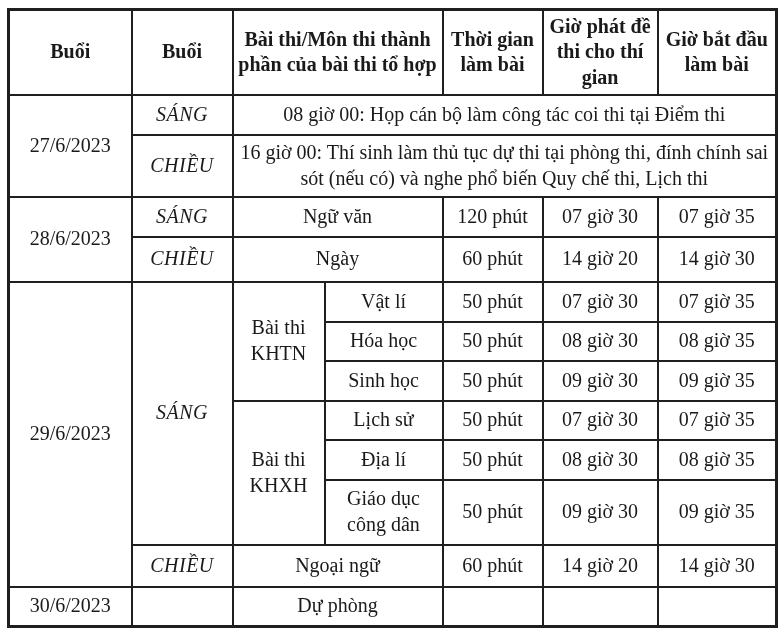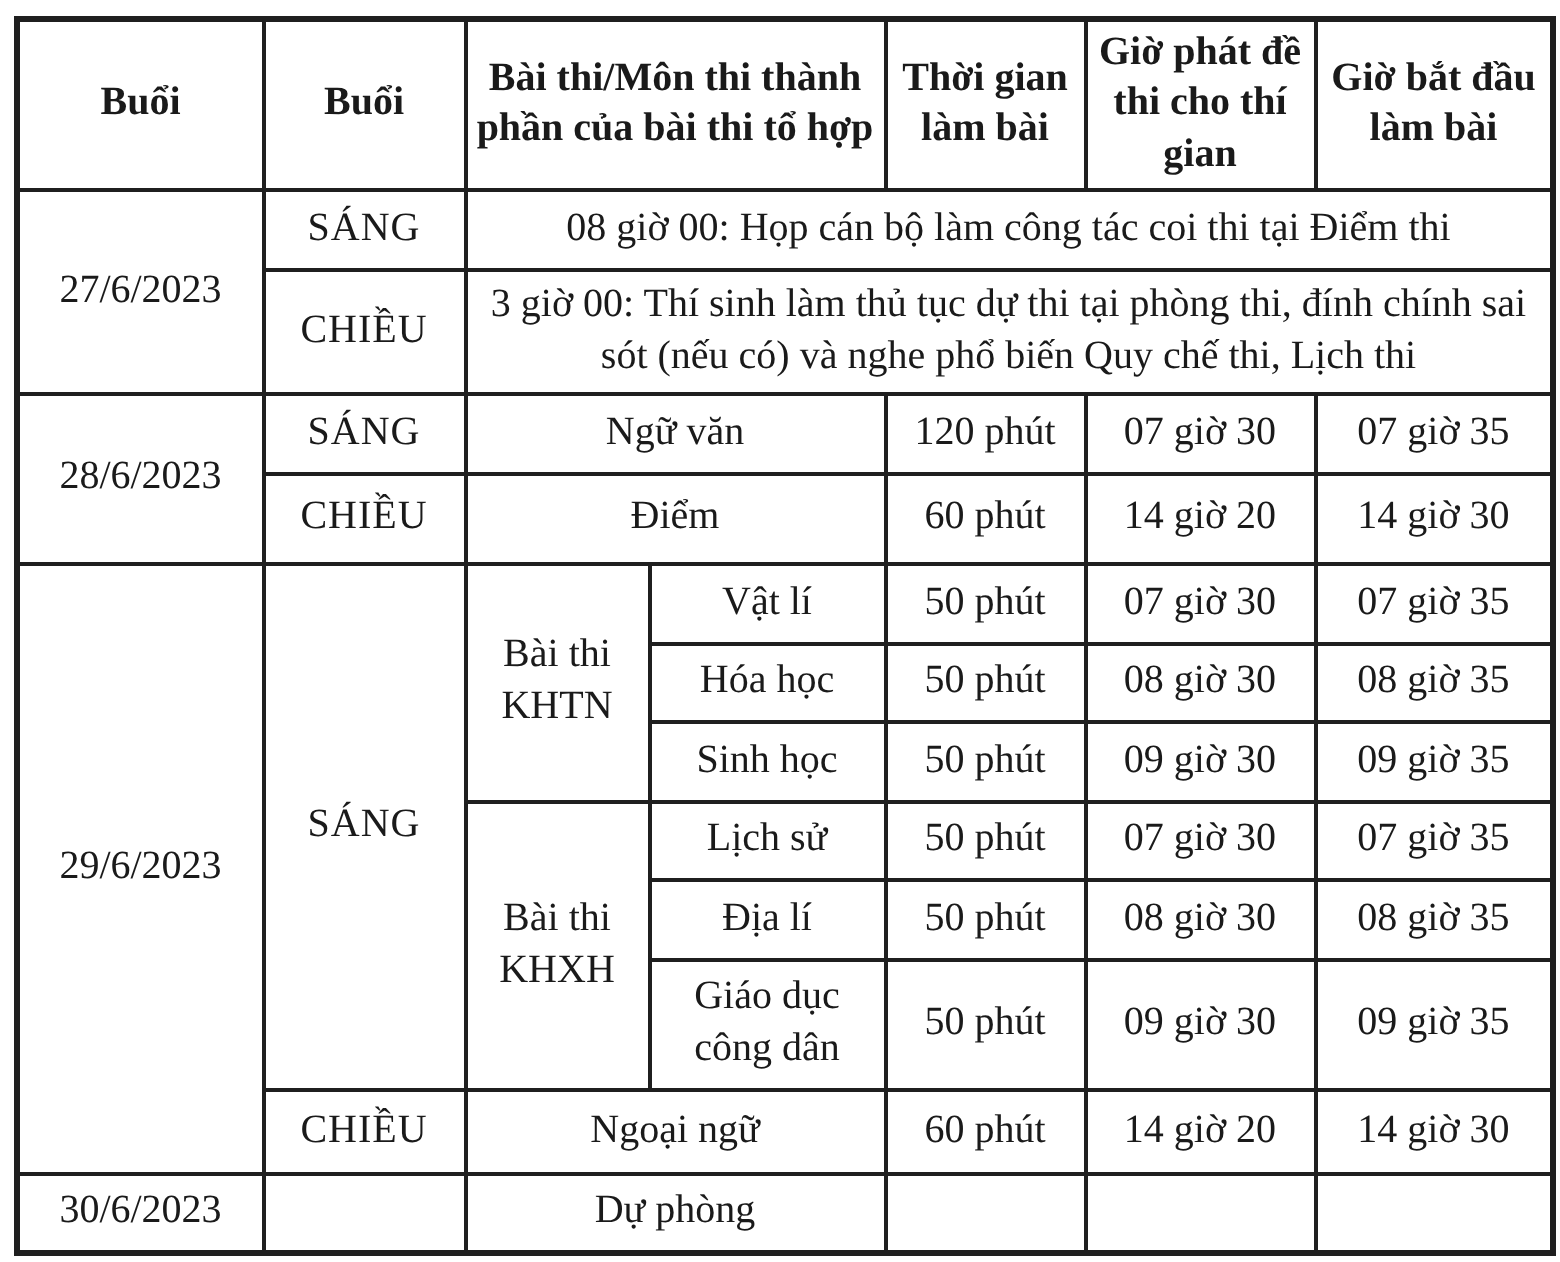--- a/index.html
+++ b/index.html
@@ -32,21 +32,21 @@
     overflow: hidden;
   }
   table.schedule {
     border: 3px solid #1f1f1f;
   }
   th.hdr {
     font-weight: bold;
     font-size: 20px;
   }
   td.date-cell   { font-size: 20px; border-radius: 24px; }
-  td.session-cell{ font-size: 20px; letter-spacing: 0.5px; }
+  td.session-cell{ font-size: 20px; letter-spacing: 0.5px; font-style: italic; }
   td.note-cell {
     text-align: left;
     padding: 2px 4px 2px 5px;
     font-size: 20px;
     line-height: 1.35;
   }
   td.subject-cell { font-size: 20px; }
   td.group-cell   { font-size: 20px; line-height: 1.3; }
   td.duration-cell{ font-size: 20px; }
   td.time-cell    { font-weight: normal; font-size: 20px; }
@@ -86,34 +86,34 @@
       <th class="hdr">Giờ bắt đầu làm bài</th>
     </tr>
 
     <tr class="r-40">
       <td class="date-cell" rowspan="2">27/6/2023</td>
       <td class="session-cell">SÁNG</td>
       <td class="note-cell" colspan="5">08 giờ 00: Họp cán bộ làm công tác coi thi tại Điểm thi</td>
     </tr>
     <tr class="r-62">
       <td class="session-cell">CHIỀU</td>
-      <td class="note-cell" colspan="5">3 giờ 00: Thí sinh làm thủ tục dự thi tại phòng thi, đính chính sai sót (nếu có) và nghe phổ biến Quy chế thi, Lịch thi</td>
+      <td class="note-cell" colspan="5">16 giờ 00: Thí sinh làm thủ tục dự thi tại phòng thi, đính chính sai sót (nếu có) và nghe phổ biến Quy chế thi, Lịch thi</td>
     </tr>
 
     <tr class="r-40">
       <td class="date-cell" rowspan="2">28/6/2023</td>
       <td class="session-cell">SÁNG</td>
       <td class="subject-cell" colspan="2">Ngữ văn</td>
       <td class="duration-cell">120 phút</td>
       <td class="time-cell">07 giờ 30</td>
       <td class="time-cell">07 giờ 35</td>
     </tr>
     <tr class="r-45">
       <td class="session-cell">CHIỀU</td>
-      <td class="subject-cell" colspan="2">Điểm</td>
+      <td class="subject-cell" colspan="2">Ngày</td>
       <td class="duration-cell">60 phút</td>
       <td class="time-cell">14 giờ 20</td>
       <td class="time-cell">14 giờ 30</td>
     </tr>
 
     <tr class="r-40">
       <td class="date-cell" rowspan="7">29/6/2023</td>
       <td class="session-cell" rowspan="6">SÁNG</td>
       <td class="group-cell" rowspan="3">Bài thi KHTN</td>
       <td class="subject-cell">Vật lí</td>

